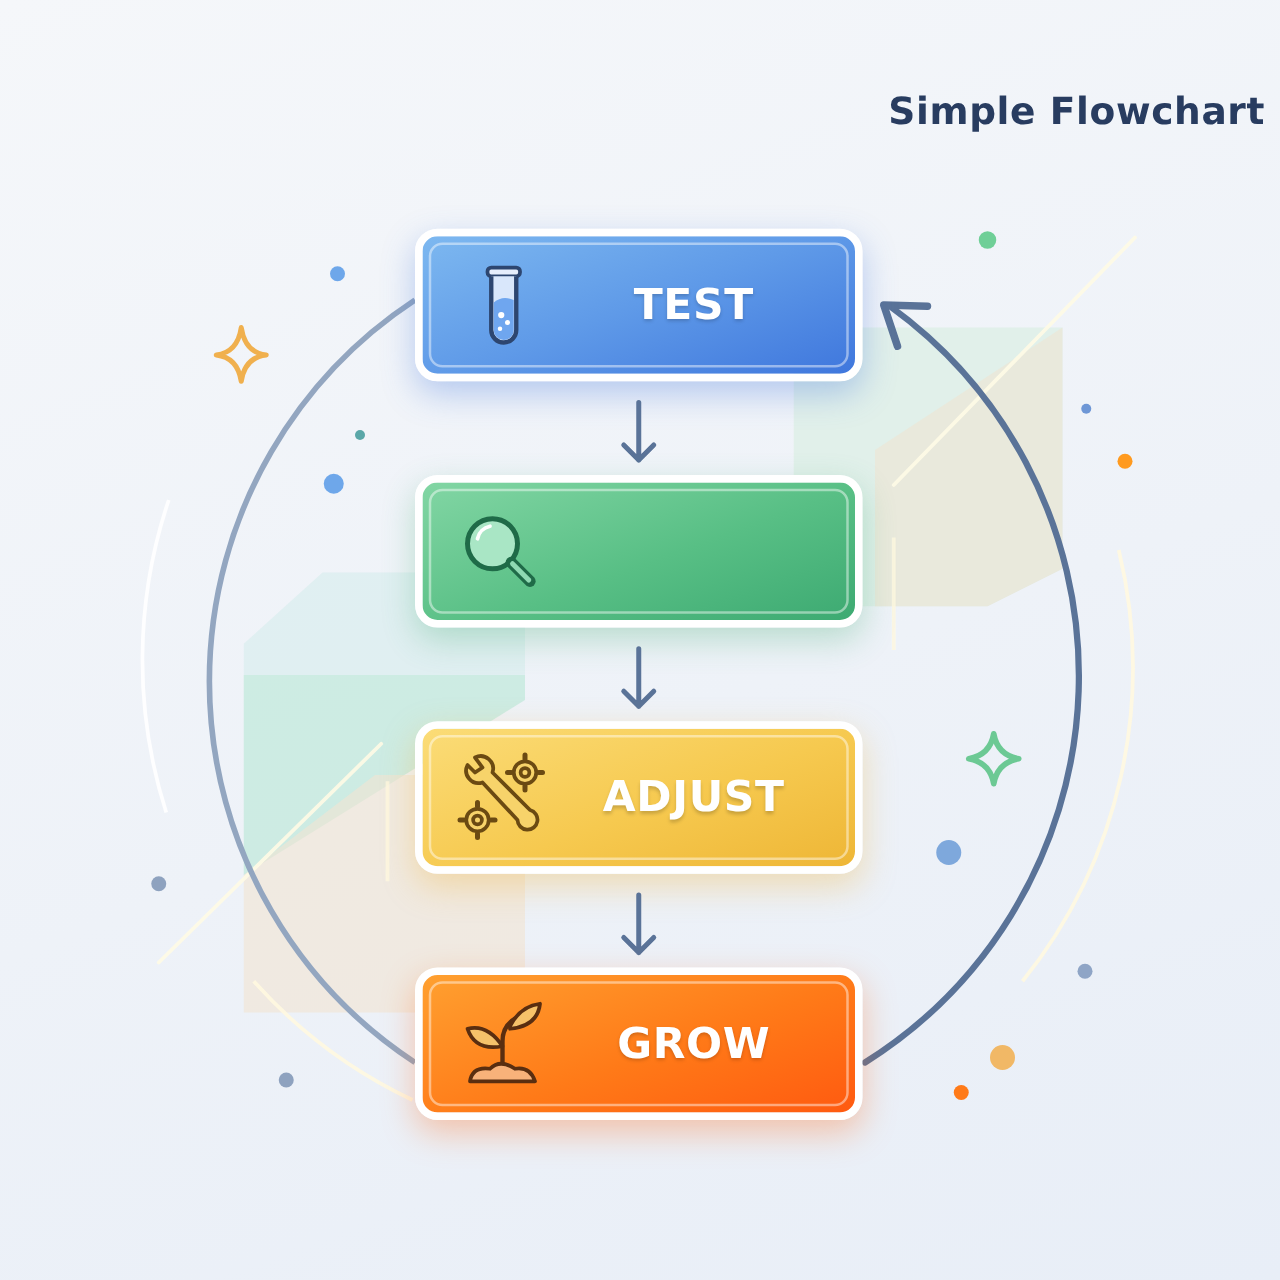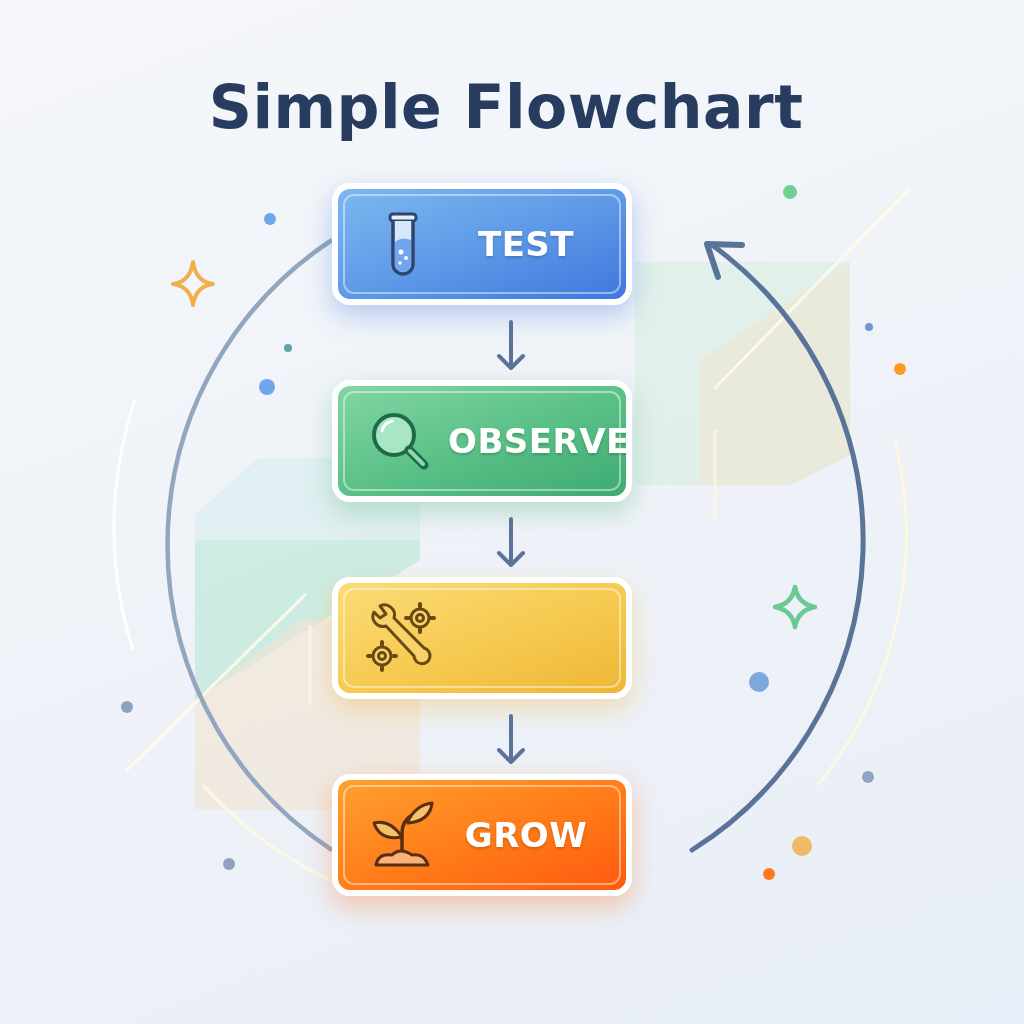--- a/index.html
+++ b/index.html
@@ -2,26 +2,26 @@
 <html><head>
 <meta charset="utf-8">
 <style>
   html, body { margin: 0; padding: 0; }
   body {
     width: 1024px; height: 1024px; overflow: hidden; position: relative;
     background: linear-gradient(160deg, #f5f7fa 0%, #eef2f8 55%, #e8eef7 100%);
     font-family: "DejaVu Sans", sans-serif;
   }
   .title {
-    position: absolute; top: 72px; left: 0; width: 1012px; text-align: center;
-    font-size: 60px; font-weight: bold; color: #283c60; letter-spacing: 0.5px;
+    position: absolute; top: 72px; left: 0; width: 1012px; text-align: right;
+    font-size: 30px; font-weight: bold; color: #283c60; letter-spacing: 0.5px;
   }
   svg.bg { position: absolute; left: 0; top: 0; }
   .box {
-    position: absolute; left: 332px; width: 300px; height: 122px;
+    position: absolute; left: 332px; width: 358px; height: 122px;
     box-sizing: border-box; border: 6px solid #fff; border-radius: 18px;
     display: flex; align-items: center;
     box-shadow: 0 10px 24px rgba(60,80,120,0.16);
   }
   .box .inner {
     position: absolute; inset: 5px; border: 2px solid rgba(255,255,255,0.45); border-radius: 11px; pointer-events: none;
   }
   .box .icon { position: absolute; left: 22px; top: 50%; transform: translateY(-50%); width: 84px; height: 84px; }
   .box .label {
     position: absolute; left: 110px; right: 22px; text-align: center;
@@ -93,21 +93,20 @@
 </svg>
 
 <div class="box b-observe">
   <div class="inner"></div>
   <svg class="icon" viewBox="0 0 84 84">
     <circle cx="34" cy="36" r="20" fill="#a9e6c5" stroke="#1f6b48" stroke-width="4"></circle>
     <path d="M22 32 A13 13 0 0 1 32 22" fill="none" stroke="#fff" stroke-width="3" stroke-linecap="round"></path>
     <line x1="49" y1="51" x2="64" y2="66" stroke="#1f6b48" stroke-width="9" stroke-linecap="round"></line>
     <line x1="50" y1="52" x2="63" y2="65" stroke="#8fd9b2" stroke-width="4" stroke-linecap="round"></line>
   </svg>
-  <div class="label">OBSERVE</div>
 </div>
 
 <svg class="arrow" style="top:515px" viewBox="0 0 40 56">
   <path d="M20 4 V50 M8 38 L20 50 L32 38" fill="none" stroke="#5a7398" stroke-width="4" stroke-linecap="round" stroke-linejoin="round"></path>
 </svg>
 
 <div class="box b-adjust">
   <div class="inner"></div>
   <svg class="icon" viewBox="0 0 84 84">
     <path d="M14 16 A10 10 0 0 0 26 30 L54 60 A8 8 0 1 0 64 52 L34 22 A10 10 0 0 0 20 10 L26 18 L20 22 Z" fill="#f7d36a" stroke="#6b4a12" stroke-width="3" stroke-linejoin="round"></path>
@@ -121,20 +120,21 @@
       <line x1="60" y1="8" x2="60" y2="11"></line>
         <line x1="60" y1="33" x2="60" y2="36"></line>
         <line x1="46" y1="22" x2="49" y2="22"></line>
         <line x1="71" y1="22" x2="74" y2="22"></line>
       <line x1="22" y1="46" x2="22" y2="49"></line>
         <line x1="22" y1="71" x2="22" y2="74"></line>
         <line x1="8" y1="60" x2="11" y2="60"></line>
         <line x1="33" y1="60" x2="36" y2="60"></line>
     </g>
   </svg>
+  <div class="label">ADJUST</div>
 </div>
 
 <svg class="arrow" style="top:712px" viewBox="0 0 40 56">
   <path d="M20 4 V50 M8 38 L20 50 L32 38" fill="none" stroke="#5a7398" stroke-width="4" stroke-linecap="round" stroke-linejoin="round"></path>
 </svg>
 
 <div class="box b-grow">
   <div class="inner"></div>
   <svg class="icon" viewBox="0 0 84 84">
     <path d="M42 64 V40 Q42 28 52 22" fill="none" stroke="#5a2e10" stroke-width="3.5" stroke-linecap="round"></path>

